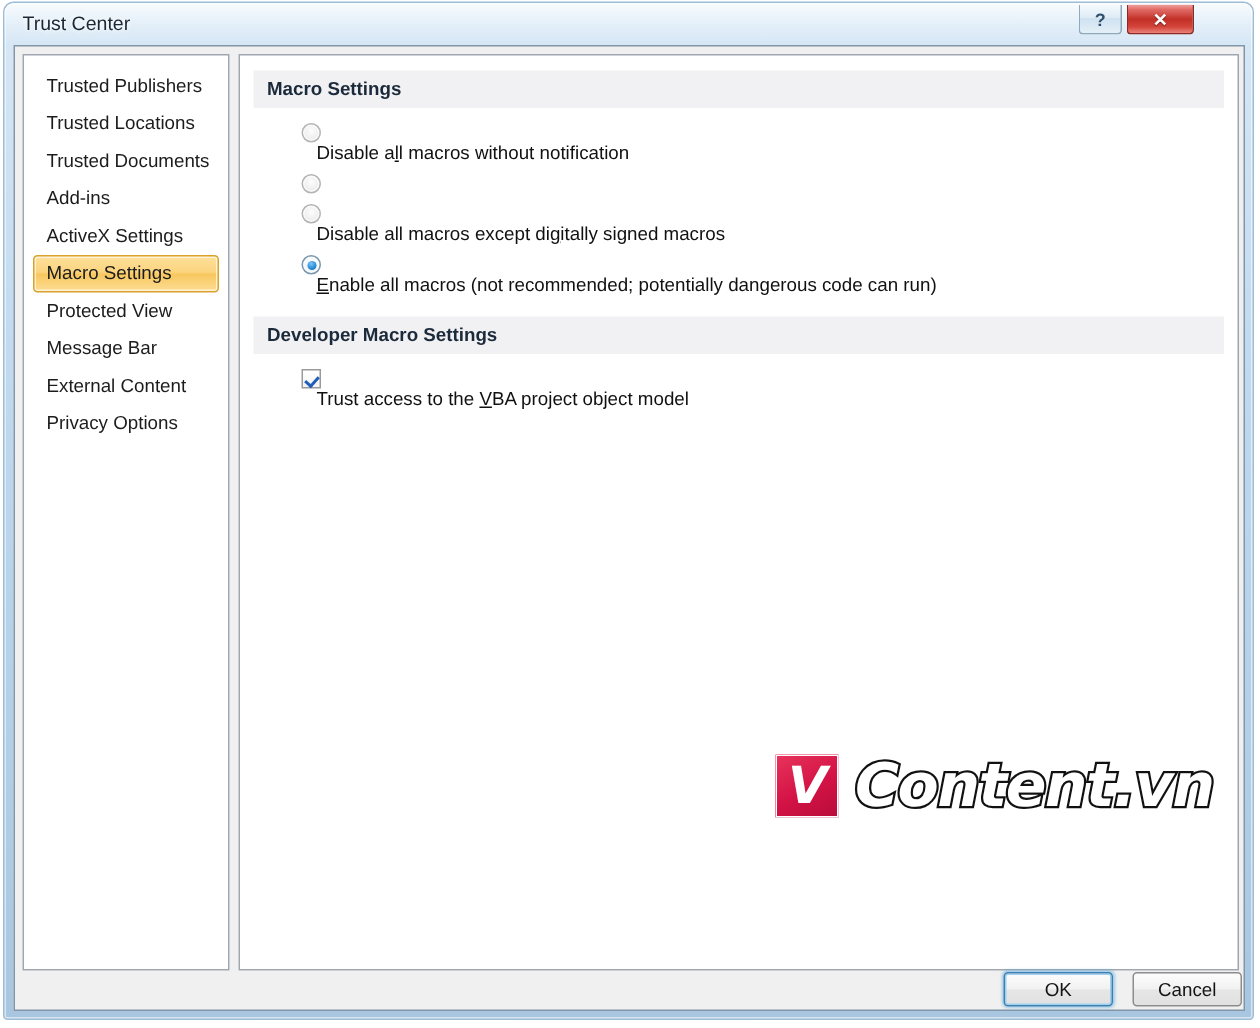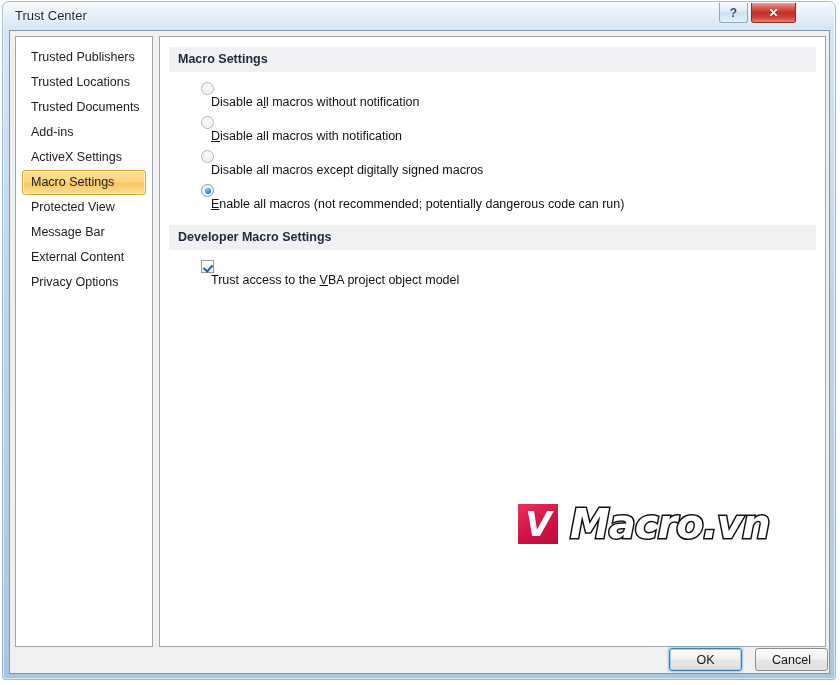--- a/index.html
+++ b/index.html
@@ -287,21 +287,20 @@
 
       <div class="section-header">Macro Settings</div>
 
       <div class="option-list" id="macro-options">
           <div class="option-row">
             <div class="radio"></div>
             <div class="option-label">Disable a<u>l</u>l macros without notification</div>
           </div>
           <div class="option-row">
             <div class="radio"></div>
-            <div class="option-label"><u>D</u>isable all macros with notification</div>
           </div>
           <div class="option-row">
             <div class="radio"></div>
             <div class="option-label">Disable all macros except di<u>g</u>itally signed macros</div>
           </div>
           <div class="option-row">
             <div class="radio checked"></div>
             <div class="option-label"><u>E</u>nable all macros (not recommended; potentially dangerous code can run)</div>
           </div>
         </div>
@@ -312,21 +311,21 @@
           <div class="option-row">
             <div class="checkbox checked"></div>
             <div class="option-label">Trust access to the <u>V</u>BA project object model</div>
           </div>
         </div>
 
       <div id="watermark">
         <div id="wm-mark">
           <span>V</span>
         </div>
-        <div id="wm-text">Macro.vn</div>
+        <div id="wm-text">Content.vn</div>
       </div>
 
     </div>
 
     <div class="dlg-btn" id="ok-btn">OK</div>
     <div class="dlg-btn" id="cancel-btn">Cancel</div>
 
   </div>
 </div>
 

